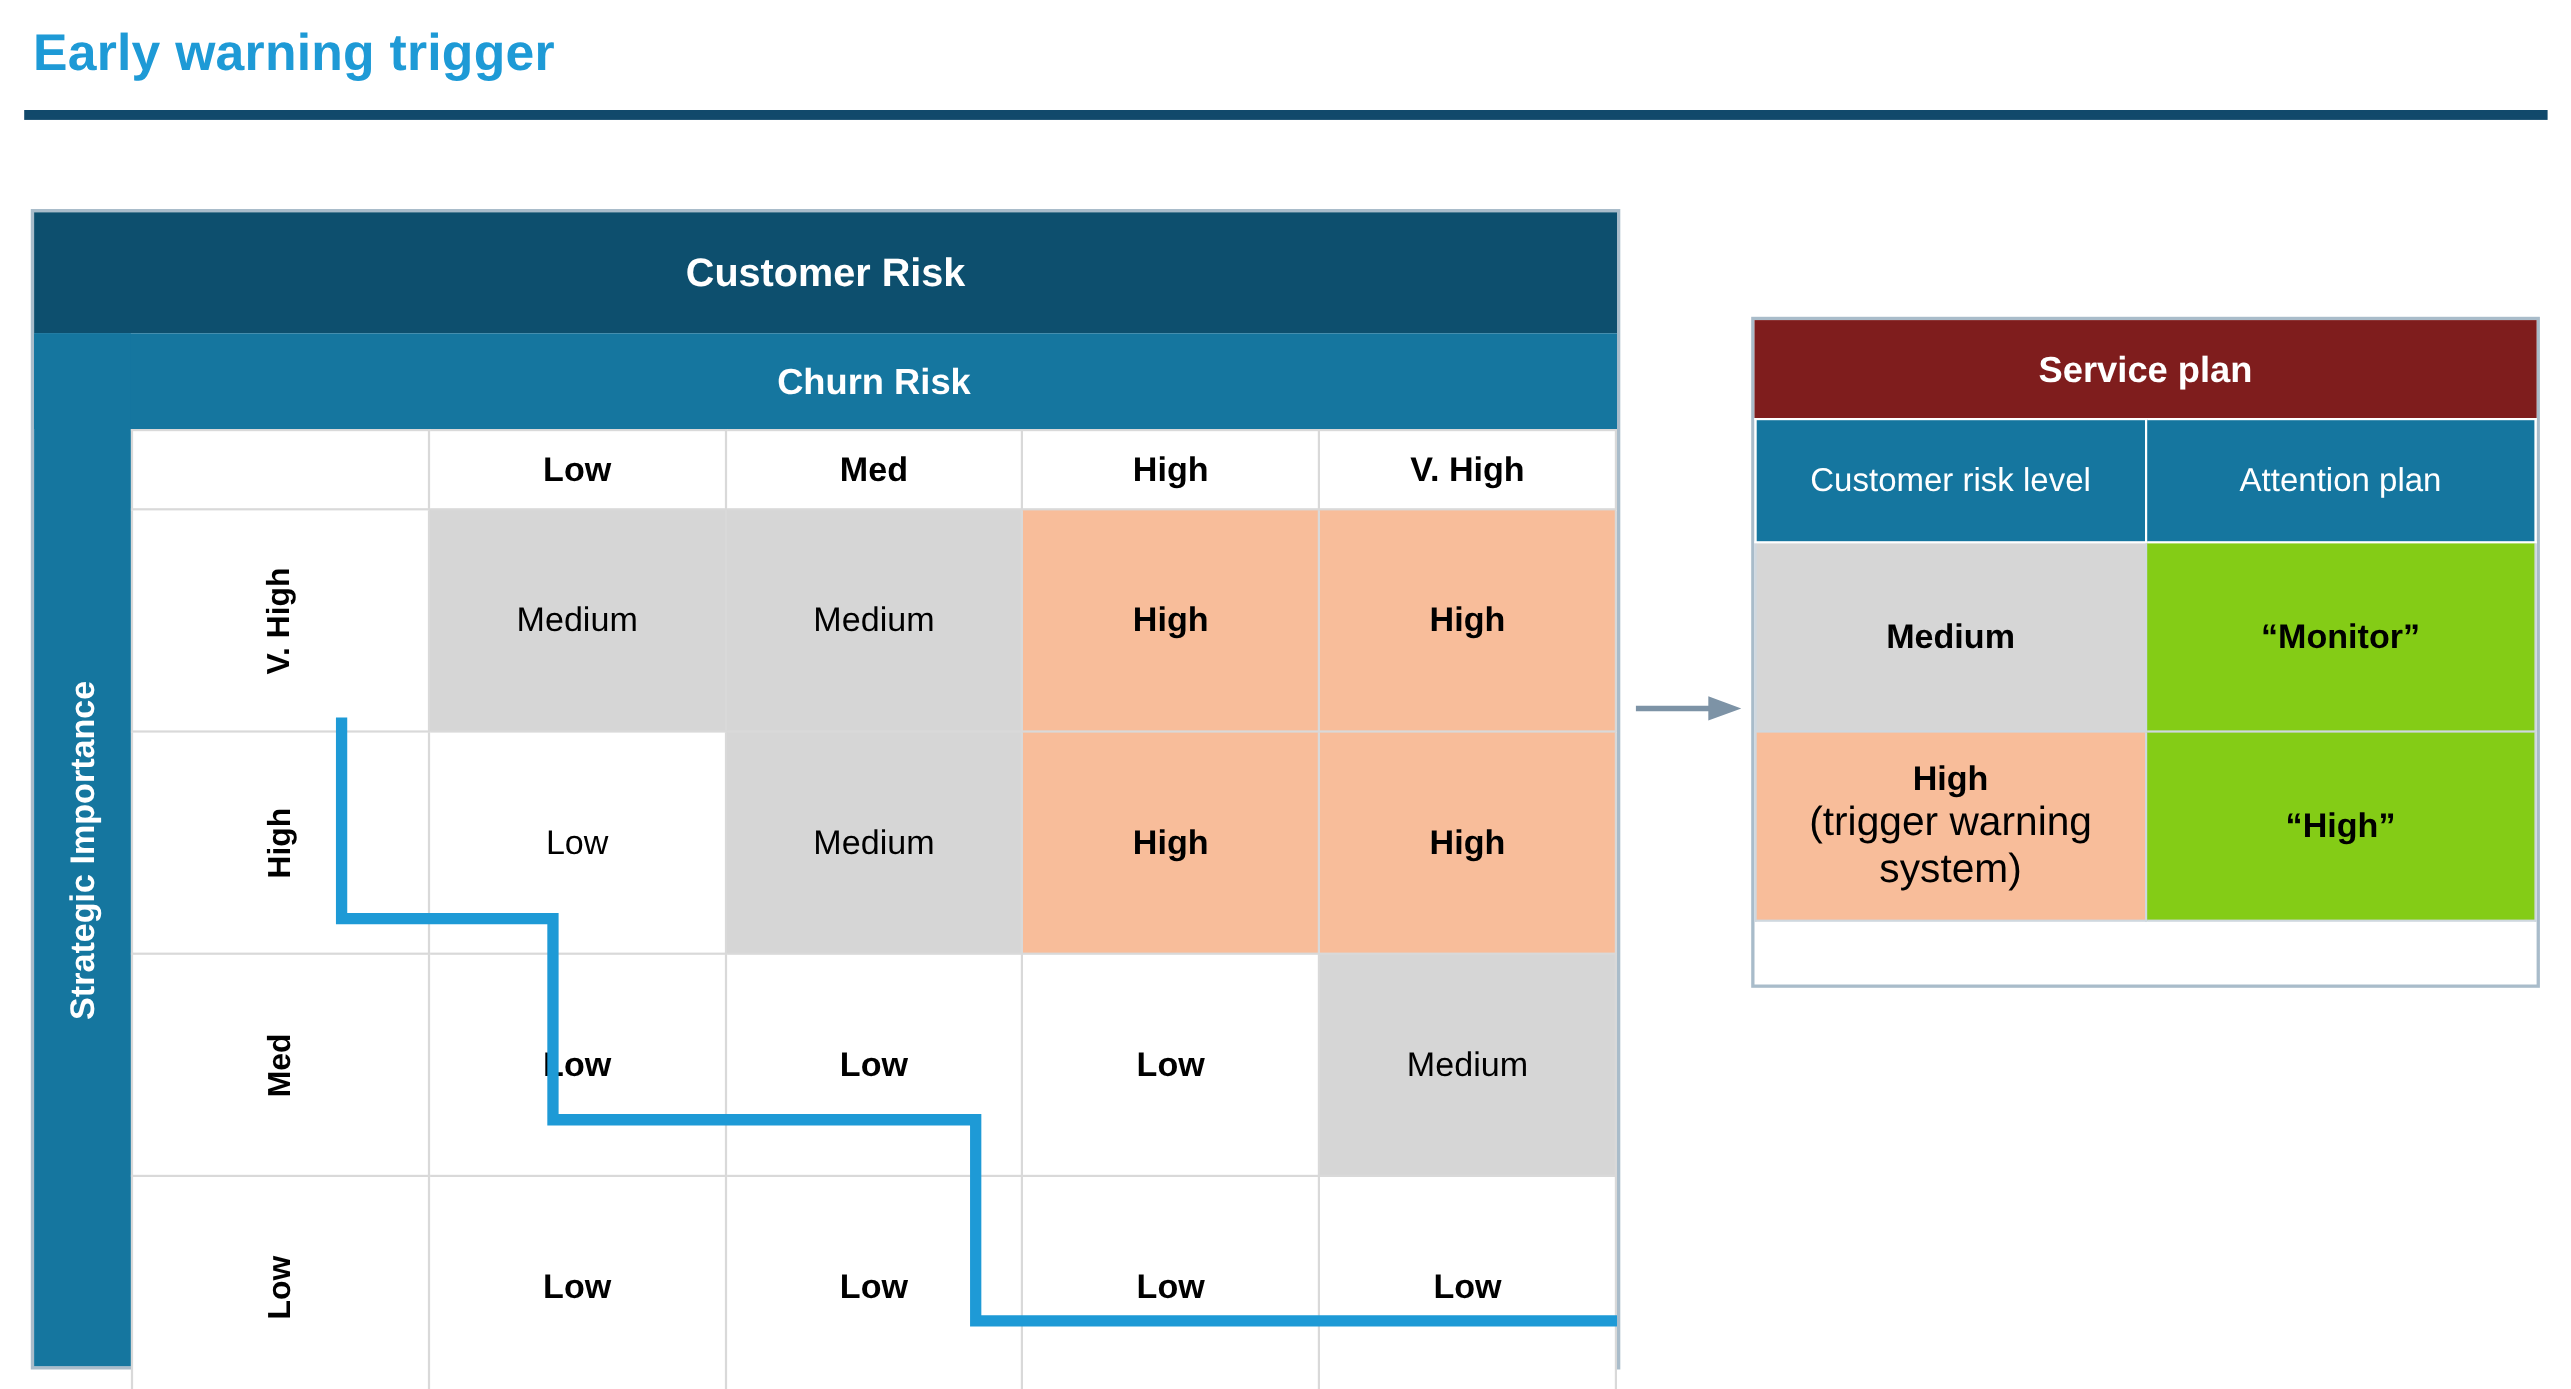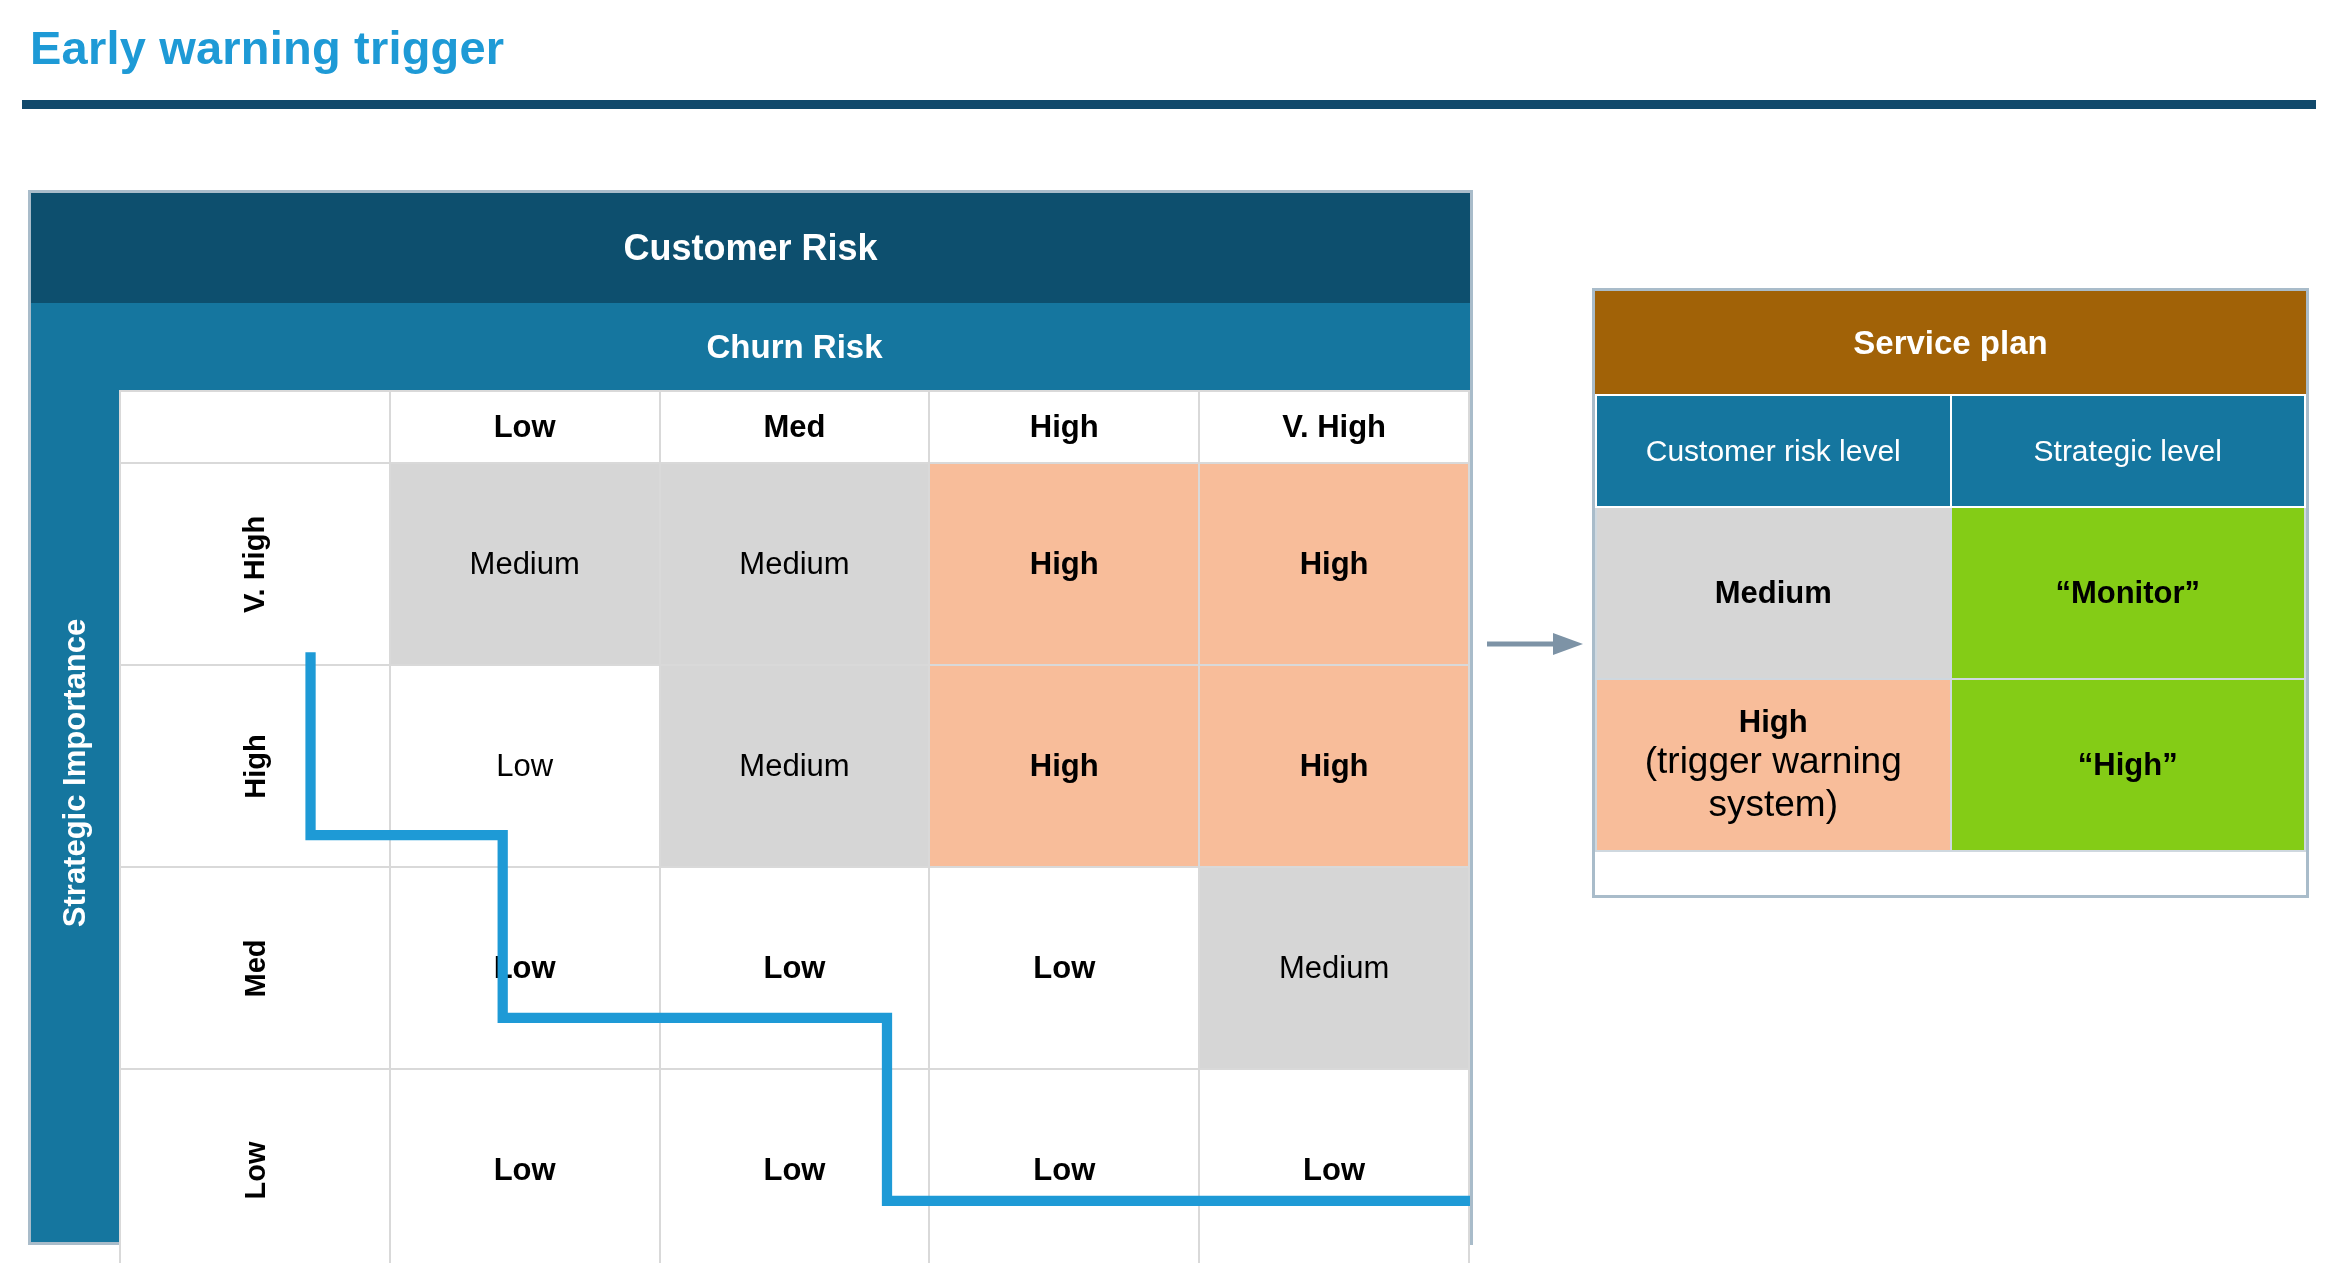--- a/index.html
+++ b/index.html
@@ -178,22 +178,22 @@
     position: absolute;
     left: 1592px;
     top: 288px;
     width: 717px;
     height: 610px;
     border: 3px solid #a9bcca;
     box-sizing: border-box;
     background: #ffffff;
   }
   #service-title {
-    height: 103px;
-    background: #a16207;
+    height: 89px;
+    background: #7f1d1d;
     color: #ffffff;
     font-size: 33px;
     font-weight: bold;
     display: flex;
     align-items: center;
     justify-content: center;
   }
   #service-table {
     border-collapse: collapse;
     width: 100%;
@@ -307,21 +307,21 @@
 </svg>
 
 <div id="service-panel">
   <div id="service-title">
     <span>Service plan</span>
   </div>
   <table id="service-table">
     <thead>
       <tr>
         <th>Customer risk level</th>
-        <th>Strategic level</th>
+        <th>Attention plan</th>
       </tr>
     </thead>
     <tbody>
       <tr>
         <td class="sv-medium">
           <span>Medium</span>
         </td>
         <td class="sv-plain">“Monitor”</td>
       </tr>
       <tr>

